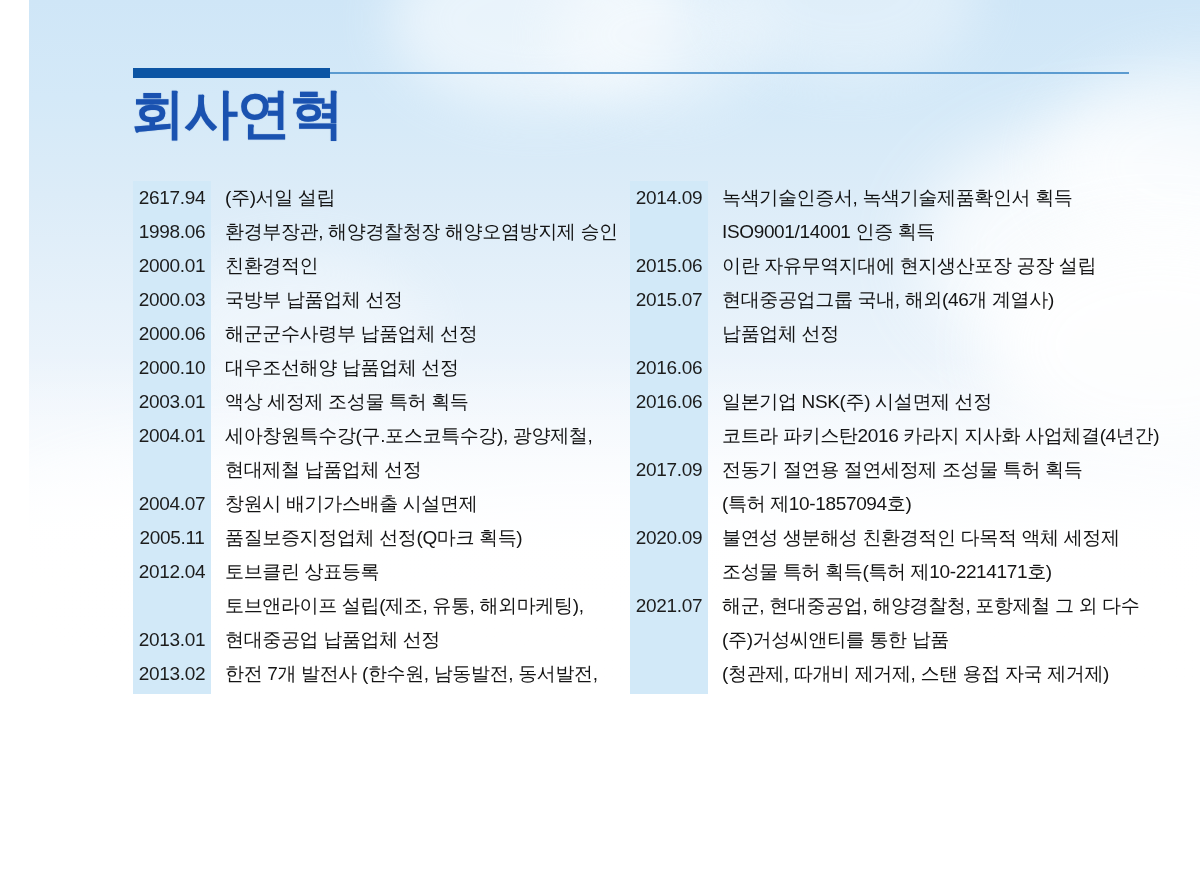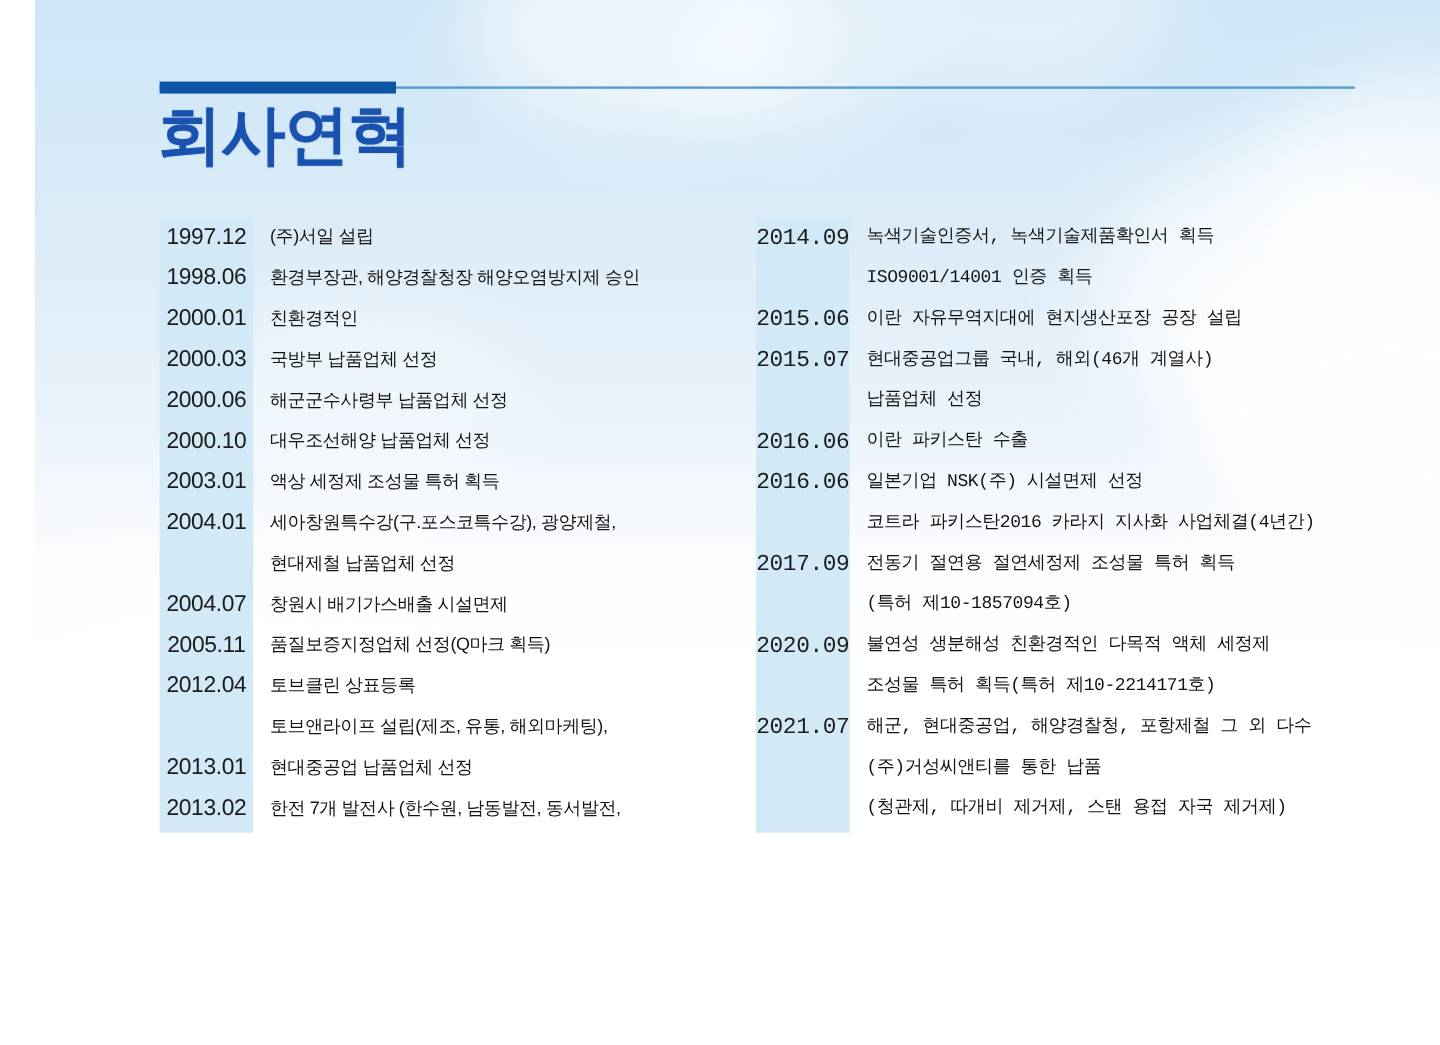--- a/index.html
+++ b/index.html
@@ -88,21 +88,21 @@
     white-space: nowrap;
     text-shadow: 0 0 1px rgba(26,82,176,.55);
   }
 
   
   .col {
     position: absolute;
     top: 181px;
   }
   .col-left  { left: 104px; }
-  .col-right { left: 601px; font-family: Liberation Mono, monospace; }
+  .col-right { left: 601px; }
 
   .date-band {
     position: absolute;
     top: 0;
     left: 0;
     width: 78px;
     background: #d2e9f8;
     z-index: 0;
   }
   .col-left  .date-band { height: 654px; }
@@ -125,21 +125,21 @@
     line-height: 34px;
     color: #1c1c1c;
     letter-spacing: -.3px;
     white-space: nowrap;
   }
   .row-body {
     flex: 1 1 auto;
     padding-left: 14px;
   }
   .row-line {
-    font-size: 15px;
+    font-size: 19px;
     line-height: 34px;
     color: #141414;
     letter-spacing: -.35px;
     white-space: nowrap;
   }
 </style>
 </head>
 <body>
 
 <div class="page">
@@ -157,21 +157,21 @@
   <div class="bottom-wash"></div>
 
   <div class="rule"></div>
   <div class="rule-accent"></div>
   <div class="page-title">회사연혁</div>
 
   <div class="col col-left">
     <div class="date-band"></div>
     <div class="rows" id="rows-left">
         <div class="row">
-          <div class="row-date">1997.12</div>
+          <div class="row-date">2617.94</div>
           <div class="row-body">
             <div class="row-line">(주)서일 설립</div>
           </div>
         </div>
         <div class="row">
           <div class="row-date">1998.06</div>
           <div class="row-body">
             <div class="row-line">환경부장관, 해양경찰청장 해양오염방지제 승인</div>
           </div>
         </div>
@@ -266,23 +266,20 @@
         </div>
         <div class="row">
           <div class="row-date">2015.07</div>
           <div class="row-body">
             <div class="row-line">현대중공업그룹 국내, 해외(46개 계열사)</div>
             <div class="row-line">납품업체 선정</div>
           </div>
         </div>
         <div class="row">
           <div class="row-date">2016.06</div>
-          <div class="row-body">
-            <div class="row-line">이란 파키스탄 수출</div>
-          </div>
         </div>
         <div class="row">
           <div class="row-date">2016.06</div>
           <div class="row-body">
             <div class="row-line">일본기업 NSK(주) 시설면제 선정</div>
             <div class="row-line">코트라 파키스탄2016 카라지 지사화 사업체결(4년간)</div>
           </div>
         </div>
         <div class="row">
           <div class="row-date">2017.09</div>

